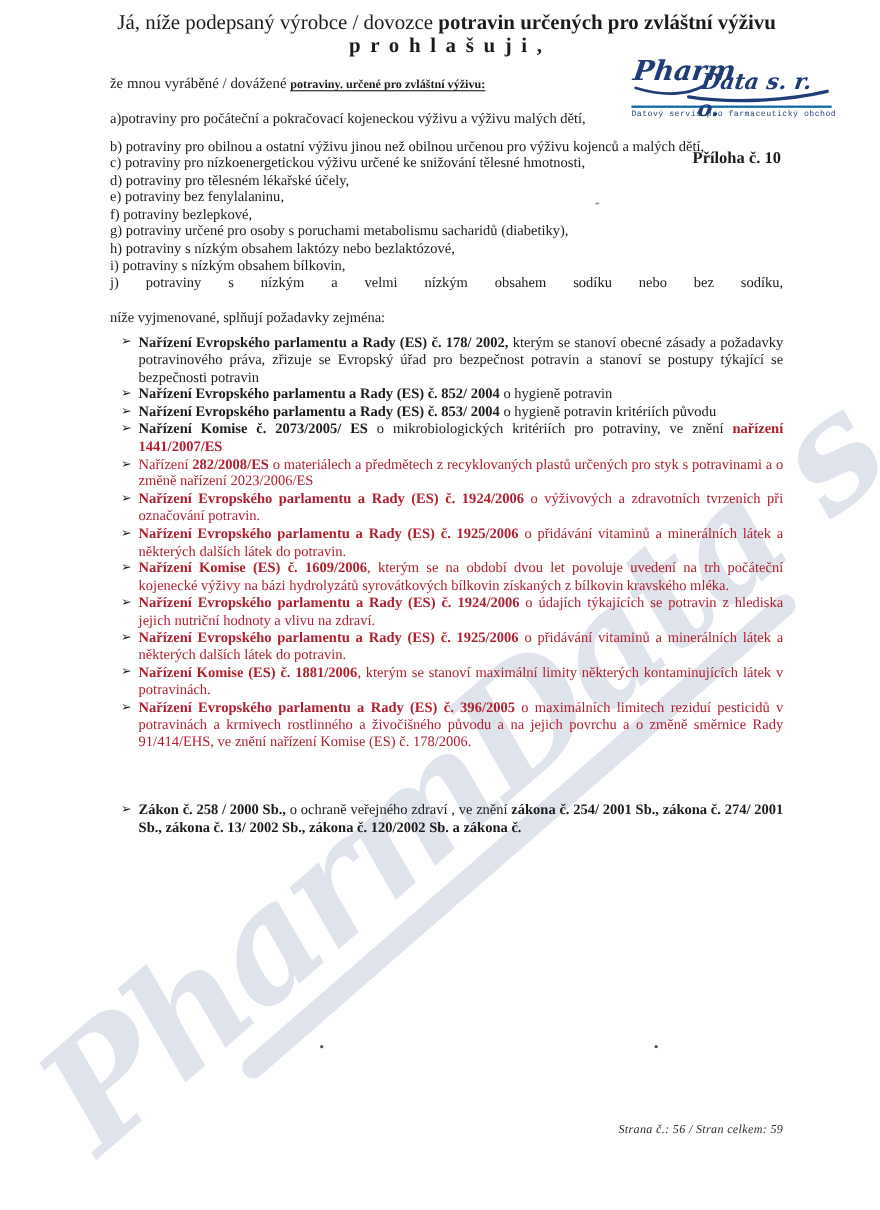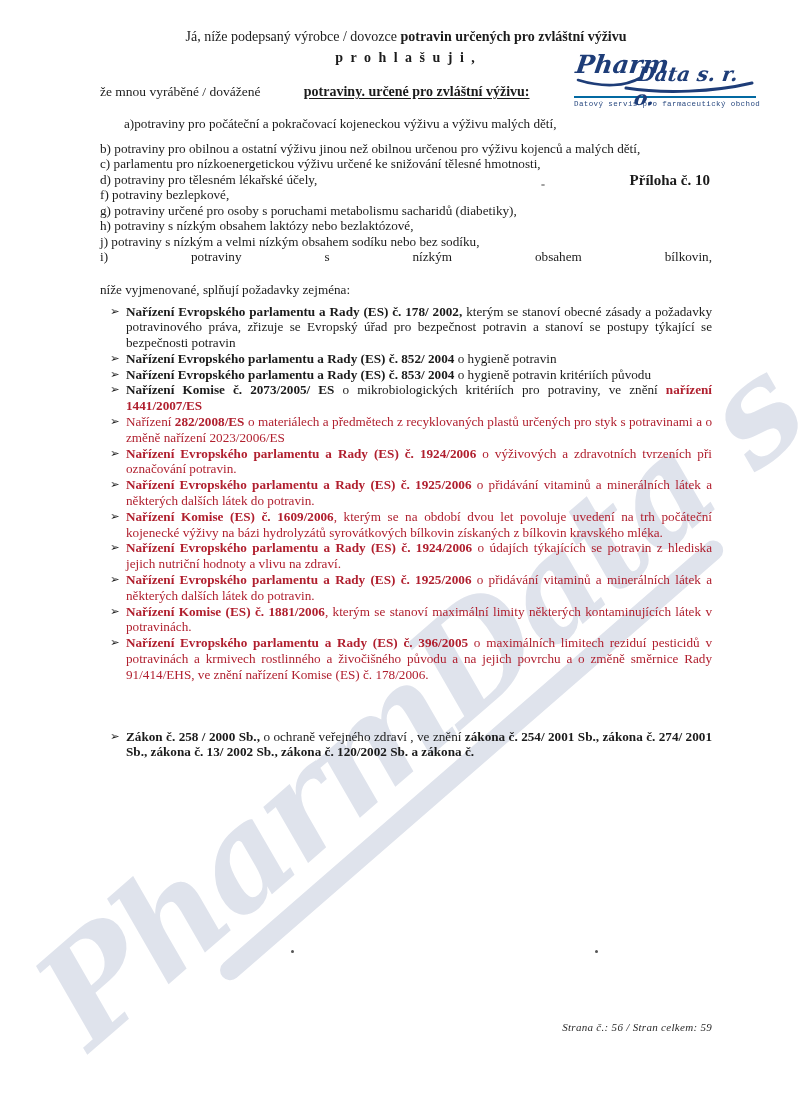--- a/index.html
+++ b/index.html
@@ -38,39 +38,38 @@
   }
   .logo-swoosh{position:absolute;left:0;top:0;width:182px;height:44px;}
   .logo-tagline{
     margin-top:2px;border-top:2px solid #0369a1;padding-top:2px;
     font-family:Liberation Mono, monospace;font-size:7.5px;color:#2a4a80;
     letter-spacing:0.4px;white-space:nowrap;
   }
   
   .attachment{
     position:absolute;top:136px;right:90px;z-index:2;
-    font-weight:bold;font-size:15px;margin-top:36px;
+    font-weight:bold;font-size:15px;
   }
   
   .content{position:absolute;left:100px;top:0;width:612px;z-index:1;}
   .title{
     margin:168px 0 0 0;text-align:center;
     font-size:25px;font-weight:bold;letter-spacing:0.5px;
   }
-  .intro{margin:26px 0 0 0;text-align:center;font-size:14px;line-height:21px;}
+  .intro{margin:10px 0 0 0;text-align:center;font-size:19px;line-height:21px;}
   .b{font-weight:bold;}
   .spaced{letter-spacing:2px;font-family:Liberation Serif, serif;}
   .subject{margin:16px 0 0 0;font-size:13.5px;}
   .subject-bold{
-    font-weight:bold;font-size:14px;text-decoration:underline;
+    font-weight:bold;font-size:11px;text-decoration:underline;
     text-underline-offset:2px;
-    margin-left:40px;
   }
   .letters{margin-top:16px;font-size:13.2px;line-height:15.5px;}
-  .letter-item:first-child{margin-bottom:9px;margin-left:24px;}
+  .letter-item:first-child{margin-bottom:9px;}
   .letter-item:last-child{text-align:justify;text-align-last:justify;}
   .req-intro{margin:17px 0 0 0;font-size:13.2px;}
   .bullets{margin-top:6px;}
   .bullet{display:flex;font-size:13.2px;line-height:15.8px;}
   .bullet.gap{margin-top:46px;}
   .bullet .marker{
     flex:none;width:26px;padding-left:10px;box-sizing:border-box;
     font-family:"DejaVu Sans",sans-serif;font-size:11.5px;color:#1a1a1a;
   }
   .bullet .btext{flex:1;text-align:justify;}
@@ -118,27 +117,28 @@
       <span class="b spaced">p r o h l a š u j i ,</span>
     </p>
 
     <p class="subject">
       <span>že mnou vyráběné / dovážené </span><span class="subject-bold">potraviny. určené pro zvláštní výživu:</span>
     </p>
 
     <div class="letters">
         <div class="letter-item">a)potraviny pro počáteční a pokračovací kojeneckou výživu a výživu malých dětí,</div>
         <div class="letter-item">b) potraviny pro obilnou a ostatní výživu jinou než obilnou určenou pro výživu kojenců a malých dětí,</div>
-        <div class="letter-item">c) parlamentu pro nízkoenergetickou výživu určené ke snižování tělesné hmotnosti,</div>
+        <div class="letter-item">c) potraviny pro nízkoenergetickou výživu určené ke snižování tělesné hmotnosti,</div>
         <div class="letter-item">d) potraviny pro tělesném lékařské účely,</div>
+        <div class="letter-item">e) potraviny bez fenylalaninu,</div>
         <div class="letter-item">f) potraviny bezlepkové,</div>
         <div class="letter-item">g) potraviny určené pro osoby s poruchami metabolismu sacharidů (diabetiky),</div>
         <div class="letter-item">h) potraviny s nízkým obsahem laktózy nebo bezlaktózové,</div>
+        <div class="letter-item">i) potraviny s nízkým obsahem bílkovin,</div>
         <div class="letter-item">j) potraviny s nízkým a velmi nízkým obsahem sodíku nebo bez sodíku,</div>
-        <div class="letter-item">i) potraviny s nízkým obsahem bílkovin,</div>
       </div>
 
     <p class="req-intro">níže vyjmenované, splňují požadavky zejména:</p>
 
     <div class="bullets">
         <div class="bullet">
           <span class="marker">➢</span>
           <div class="btext"><span class="b">Nařízení Evropského parlamentu a Rady (ES) č. 178/ 2002,</span><span> kterým se stanoví obecné zásady a požadavky potravinového práva, zřizuje se Evropský úřad pro bezpečnost potravin a stanoví se postupy týkající se bezpečnosti potravin</span></div>
         </div>
         <div class="bullet">

